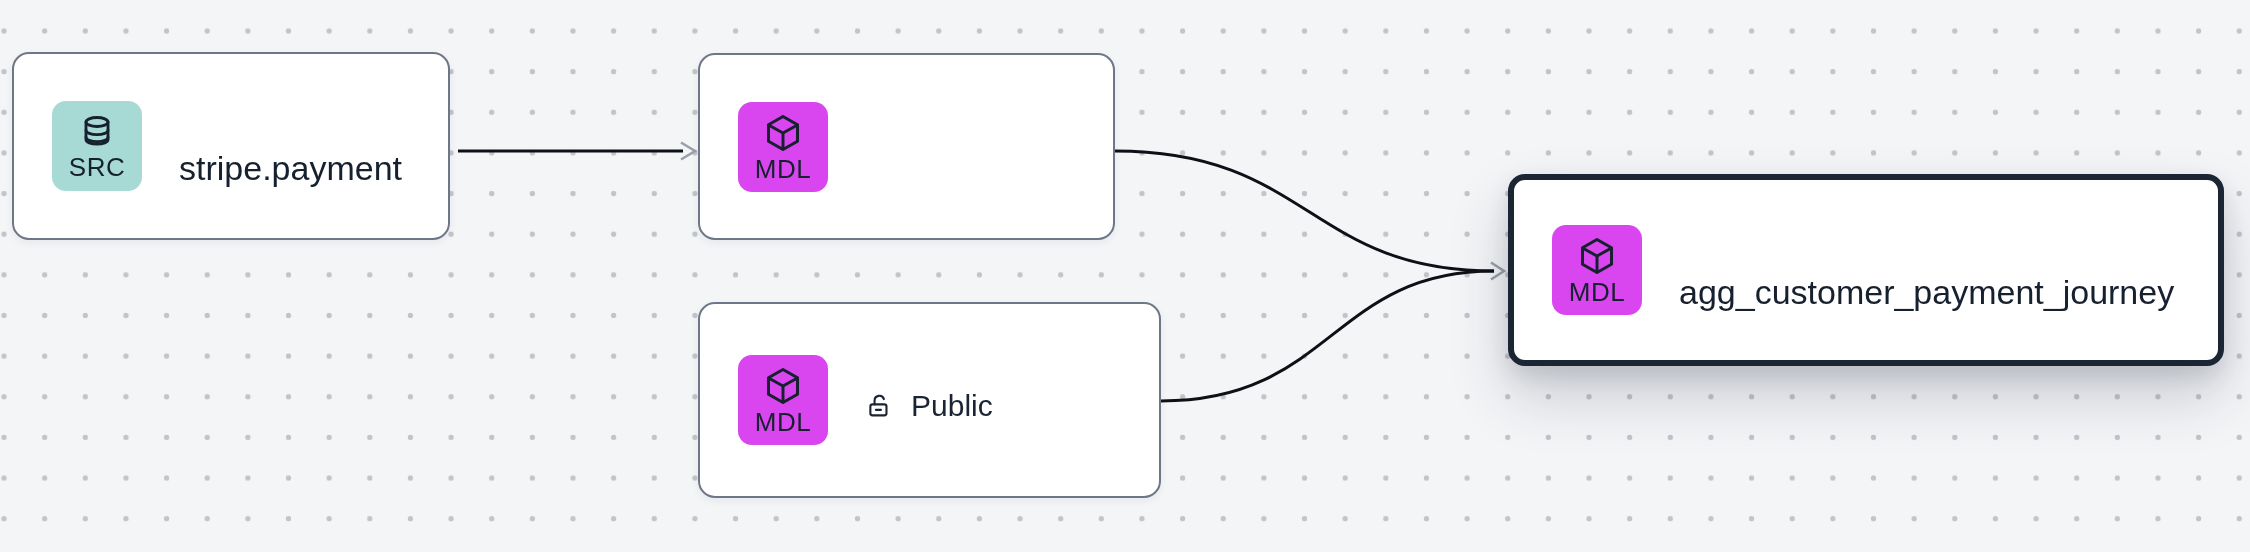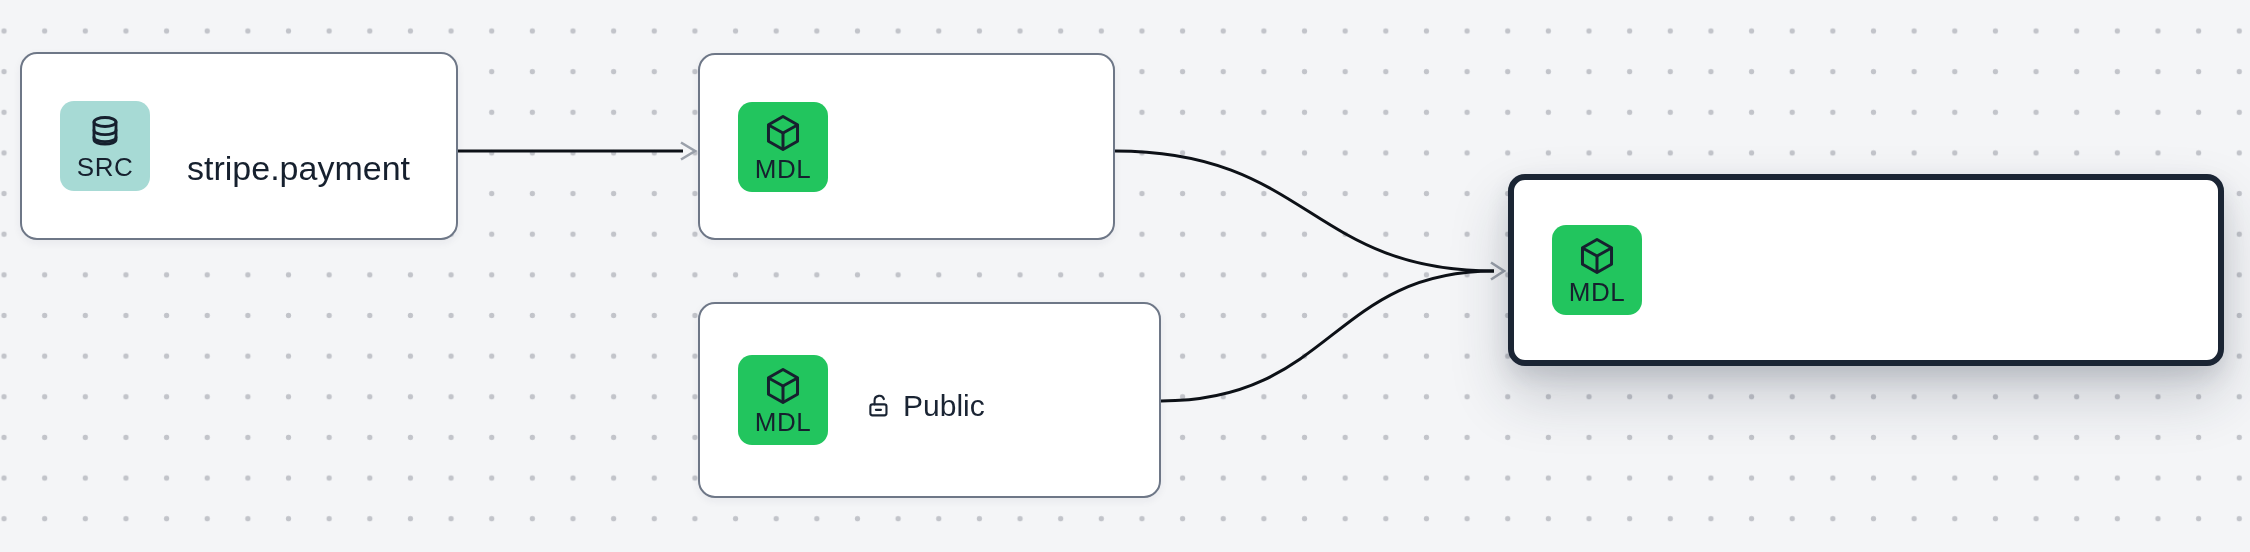--- a/index.html
+++ b/index.html
@@ -27,42 +27,42 @@
     align-items:center;
     padding:0 34px 0 38px;
     gap:37px;
     box-shadow:0 3px 8px rgba(30,40,60,0.06);
     cursor:pointer;
   }
   .node.selected{
     border:6px solid #1b2534;
     box-shadow:0 30px 60px rgba(30,40,60,0.20),0 10px 22px rgba(30,40,60,0.12);
   }
-  .n1{left:20px;top:52px;width:438px;height:188px;}
+  .n1{left:12px;top:52px;width:438px;height:188px;}
   .n2{left:698px;top:53px;width:417px;height:187px;}
   .n3{left:698px;top:302px;width:463px;height:196px;}
   .n4{left:1508px;top:174px;width:716px;height:192px;}
   .badge{
     flex:0 0 auto;
     width:90px;height:90px;
     border-radius:14px;
     display:flex;flex-direction:column;
     align-items:center;justify-content:center;
     gap:2px;
   }
   .badge.src{background:#a7dad5;}
-  .badge.mdl{background:#22c55e;}
+  .badge.mdl{background:#d946ef;}
   .badge .badge-label{
     font-size:26px;font-weight:500;letter-spacing:0.5px;
     color:#16202e;line-height:1;
   }
   .badge svg{display:block;}
   .node-body{display:flex;flex-direction:column;justify-content:center;align-items:flex-start;}
   .title{font-size:34px;font-weight:500;line-height:1.15;color:#16202e;white-space:nowrap;margin-top:45px;}
-  .meta{display:flex;align-items:center;gap:10px;margin-top:11px;}
+  .meta{display:flex;align-items:center;gap:18px;margin-top:11px;}
   .meta .meta-label{font-size:30px;font-weight:400;color:#1a2433;line-height:1;}
   .meta svg{display:block;}
 </style>
 </head>
 <body>
 
 <div class="canvas">
 
   <svg class="edges" viewBox="0 0 2250 552">
     <path class="edge" d="M458 151 H683"></path>
@@ -121,15 +121,18 @@
 
   <div class="node n4 selected">
     <div class="badge mdl">
       <svg width="42" height="42" viewBox="0 0 24 24" fill="none" stroke="#16202e" stroke-width="1.7" stroke-linejoin="round">
         <path d="M12 2.6 L20.3 7.3 V16.7 L12 21.4 L3.7 16.7 V7.3 Z"></path>
         <path d="M4 7.6 L12 12 L20 7.6"></path>
         <path d="M12 12 V21"></path>
       </svg>
       <span class="badge-label">MDL</span>
     </div>
+    <div class="node-body">
+      <div class="title">agg_customer_payment_journey</div>
+    </div>
   </div>
 
 </div>
 
 </body></html>

